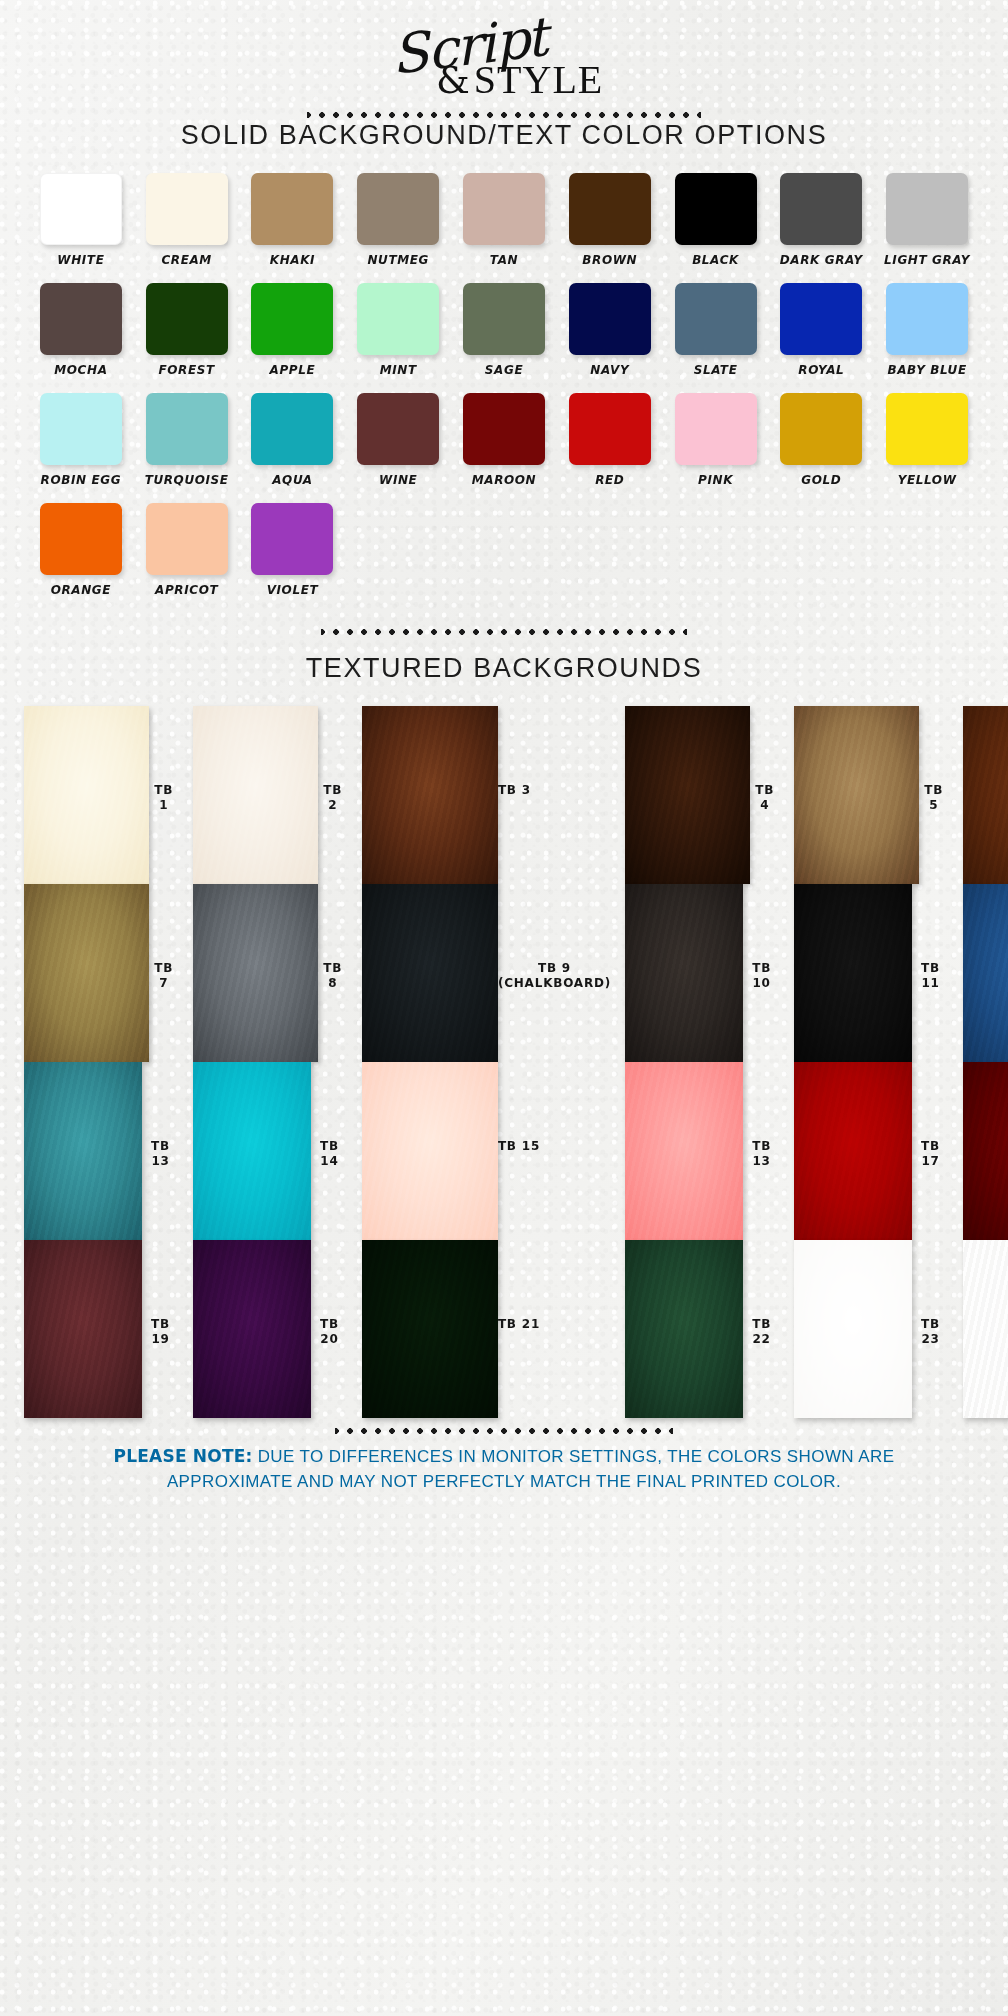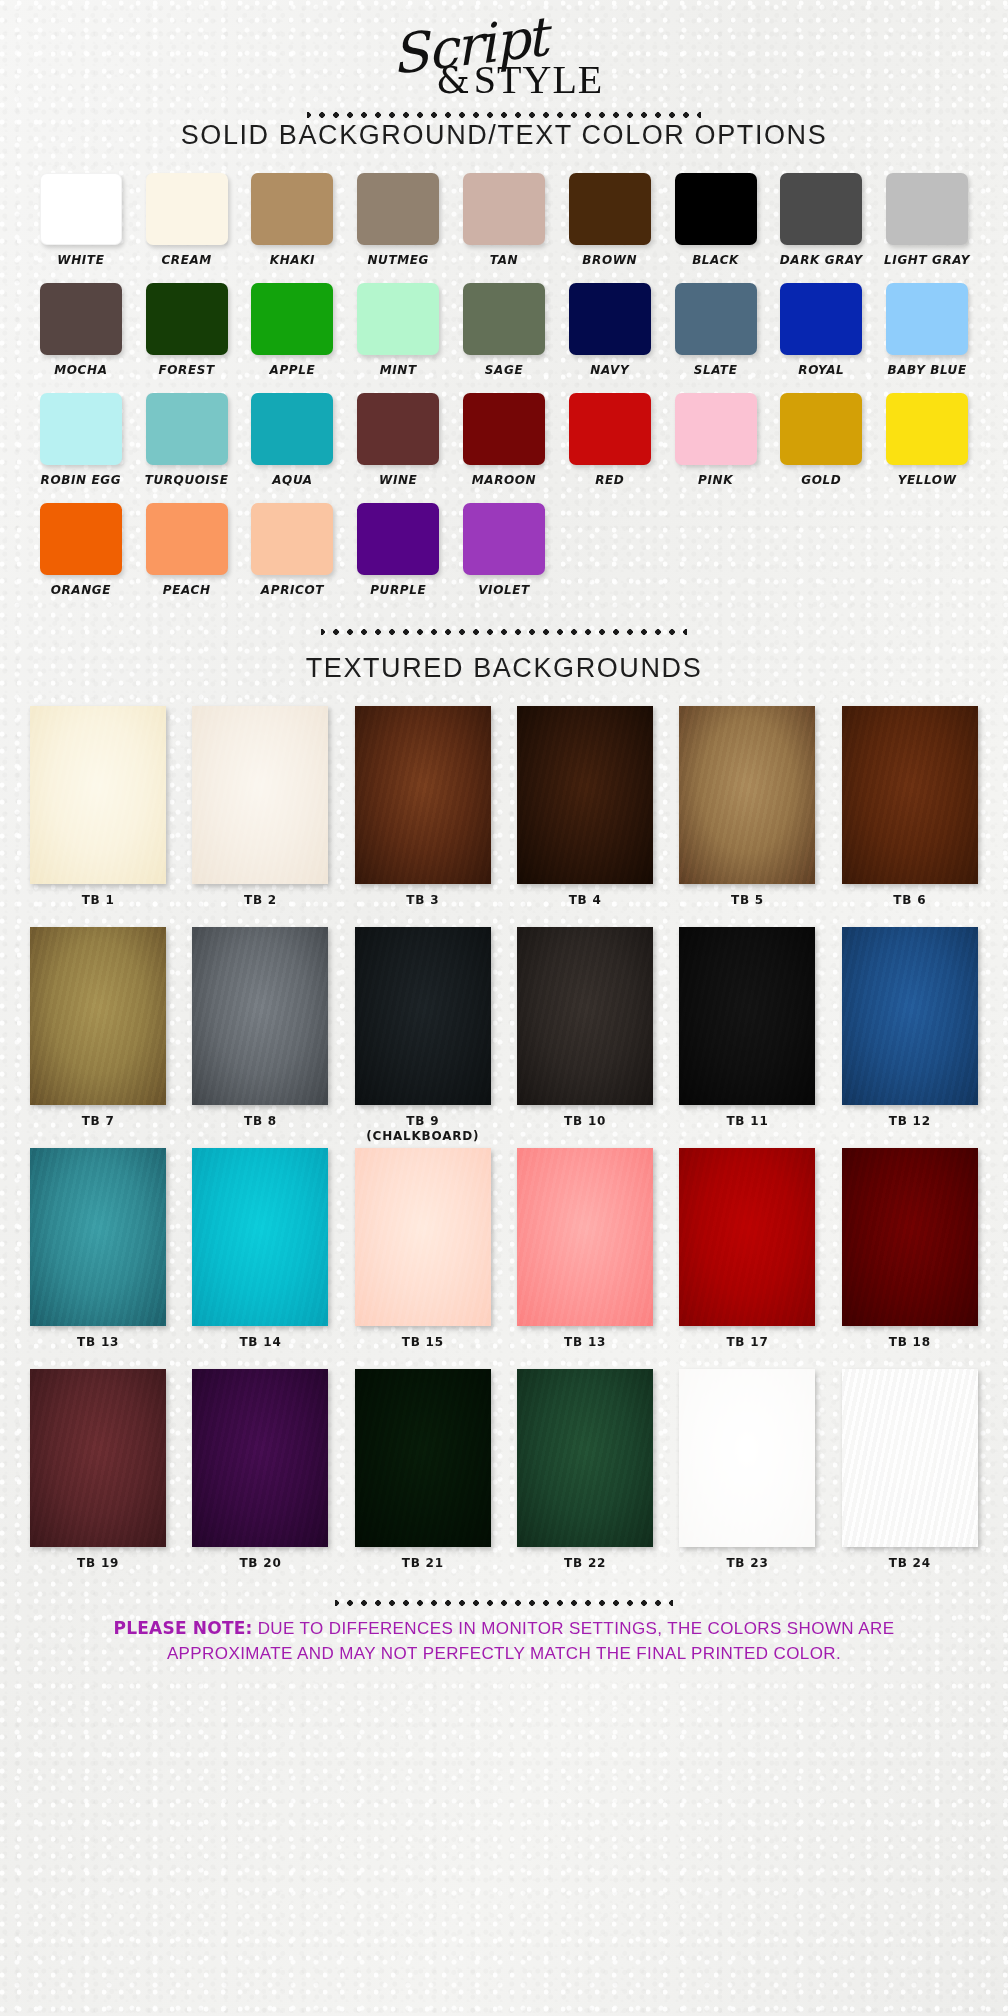--- a/index.html
+++ b/index.html
@@ -117,21 +117,21 @@
   }
 
   
   .tex-grid {
     width: 960px;
     margin: 0 auto;
     display: grid;
     grid-template-columns: repeat(6, 1fr);
     column-gap: 14px;
   }
-  .tex-cell { display: flex; flex-direction: column; align-items: center; }
+  .tex-cell { display: flex; flex-direction: row; align-items: center; }
   .tex-chip {
     width: 136px;
     height: 178px;
     box-shadow: 2px 3px 5px rgba(0,0,0,0.22);
     background-blend-mode: overlay, soft-light, normal;
   }
   .tex-label {
     margin-top: 9px;
     font-family: "DejaVu Sans", sans-serif;
     font-weight: bold;
@@ -144,21 +144,21 @@
   }
 
   
   .note {
     width: 880px;
     margin: 8px auto 0 auto;
     text-align: center;
     font-family: "Liberation Sans", sans-serif;
     font-size: 17px;
     letter-spacing: 0.4px;
-    color: #a21caf;
+    color: #0369a1;
     line-height: 25px;
   }
   .note b { font-family: "DejaVu Sans", sans-serif; font-weight: bold; letter-spacing: 0.2px; }
 </style>
 </head>
 <body>
 
 <div class="page">
 
   <div class="logo-wrap">
@@ -280,30 +280,22 @@
       </div>
       <div class="solid-cell">
         <div class="solid-chip" style="background: rgb(251, 225, 17);"></div>
         <div class="solid-label">YELLOW</div>
       </div>
       <div class="solid-cell">
         <div class="solid-chip" style="background: rgb(240, 96, 2);"></div>
         <div class="solid-label">ORANGE</div>
       </div>
       <div class="solid-cell">
-        <div class="solid-chip" style="background: rgb(250, 152, 96);"></div>
-        <div class="solid-label">PEACH</div>
-      </div>
-      <div class="solid-cell">
         <div class="solid-chip" style="background: rgb(250, 197, 162);"></div>
         <div class="solid-label">APRICOT</div>
-      </div>
-      <div class="solid-cell">
-        <div class="solid-chip" style="background: rgb(85, 4, 135);"></div>
-        <div class="solid-label">PURPLE</div>
       </div>
       <div class="solid-cell">
         <div class="solid-chip" style="background: rgb(155, 57, 187);"></div>
         <div class="solid-label">VIOLET</div>
       </div>
     </div>
 
   <div class="dots w2" style="margin-top:14px;"></div>
 
   <div class="section-title" style="margin-top:16px;">TEXTURED BACKGROUNDS</div>

